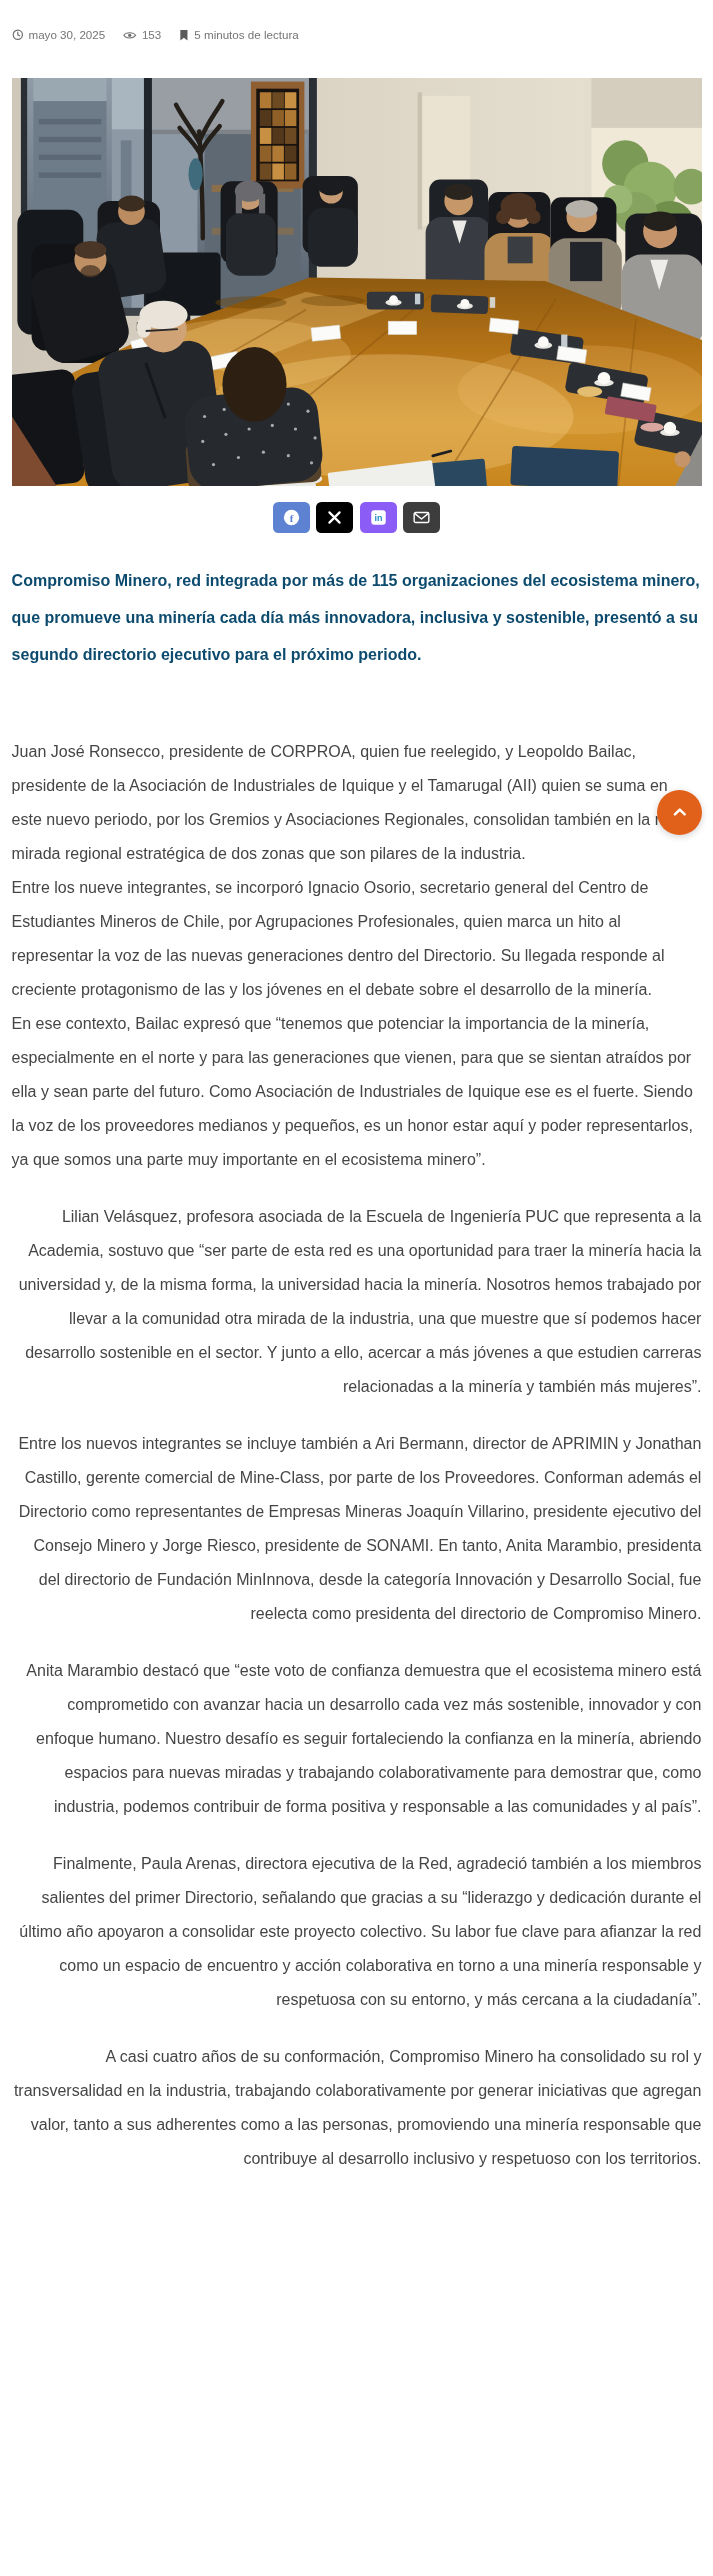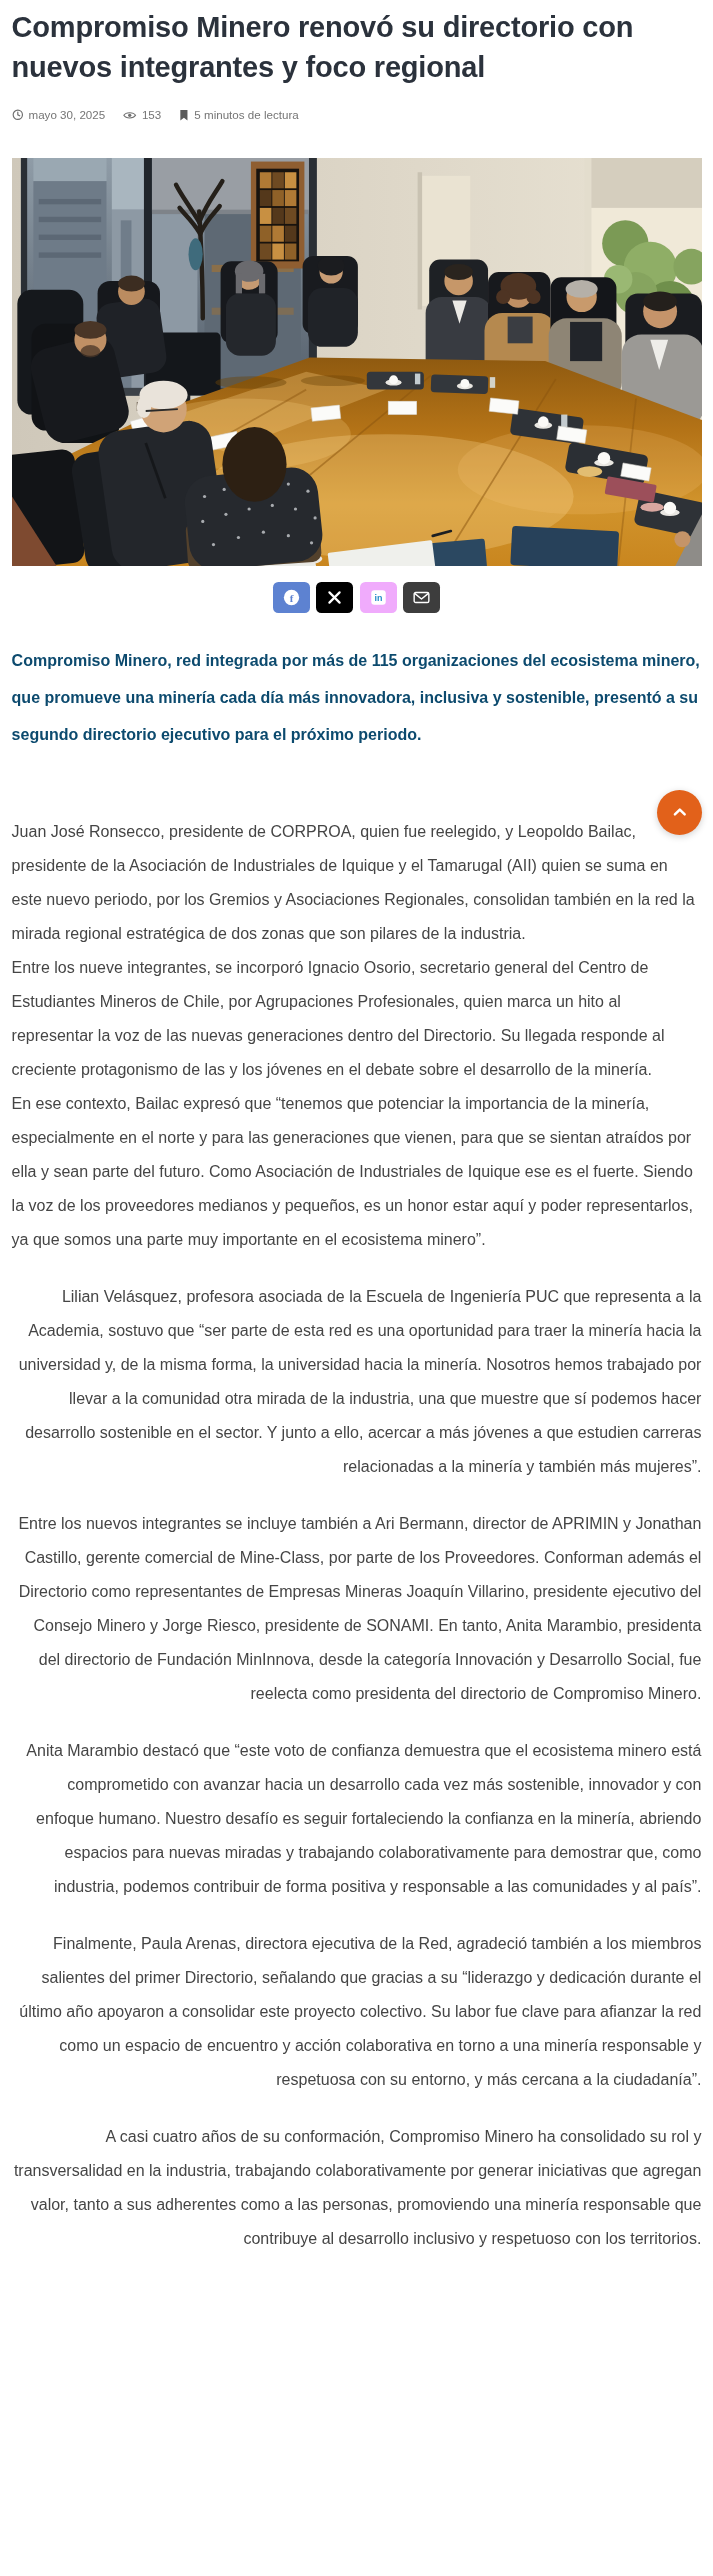--- a/index.html
+++ b/index.html
@@ -8,36 +8,35 @@
   h1.title{margin:0;font-size:29px;line-height:40px;font-weight:700;color:#2b323c;letter-spacing:-0.2px;}
   .meta{display:flex;align-items:center;gap:18px;margin-top:21.4px;color:#757575;font-size:11.6px;}
   .meta-item{display:flex;align-items:center;gap:5.3px;}
   figure.photo{margin:37px 0 0;width:690px;height:408px;overflow:hidden;background:#d8d0c1;}
   svg.scene{width:100%;height:100%;display:block;}
   .share{display:flex;justify-content:center;gap:6.2px;margin-top:16px;}
   .share-btn{width:37px;height:31px;border:none;border-radius:5.3px;display:flex;align-items:center;justify-content:center;cursor:pointer;padding:0;}
   .share-btn svg{width:17px;height:17px;display:block;}
   .btn-facebook{background:#5d82d1}
   .btn-x{background:#000000}
-  .btn-linkedin{background:#f0abfc}
+  .btn-linkedin{background:#8b5cf6}
   .btn-email{background:#3d3d3d}
   p.intro{font-weight:700;font-size:16px;line-height:37px;margin:28.5px 0 62px;color:#0c4a6e;}
   p.para{font-size:16px;line-height:34px;margin:0;color:#454545;}
   p.para.spaced{margin-top:23px;text-align:right;}
   .back-top{position:absolute;top:790px;right:10.7px;width:45px;height:45px;border-radius:50%;
     background:#e2611a;border:none;display:flex;align-items:center;justify-content:center;
     cursor:pointer;box-shadow:0 1.8px 7.1px rgba(0,0,0,.18);}
   .back-top svg{width:19.6px;height:19.6px;}
 </style>
 </head>
 <body>
 
 <div class="container">
 
-  <h1 class="title">Compromiso Minero renovó su directorio con nuevos integrantes y foco regional</h1>
 
   <div class="meta">
     <span class="meta-item">
       <svg width="11.6" height="11.6" viewBox="0 0 14 14">
           <circle cx="7" cy="7" r="5.6" fill="none" stroke="#6f6f6f" stroke-width="1.4"></circle>
           <path d="M7 3.8V7l2.3 1.2" fill="none" stroke="#6f6f6f" stroke-width="1.4" stroke-linecap="round"></path>
         </svg>
       <span>mayo 30, 2025</span>
     </span>
     <span class="meta-item">

